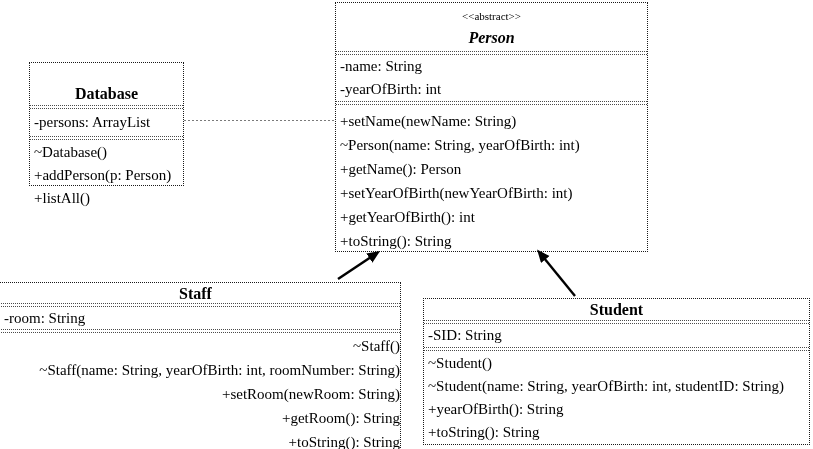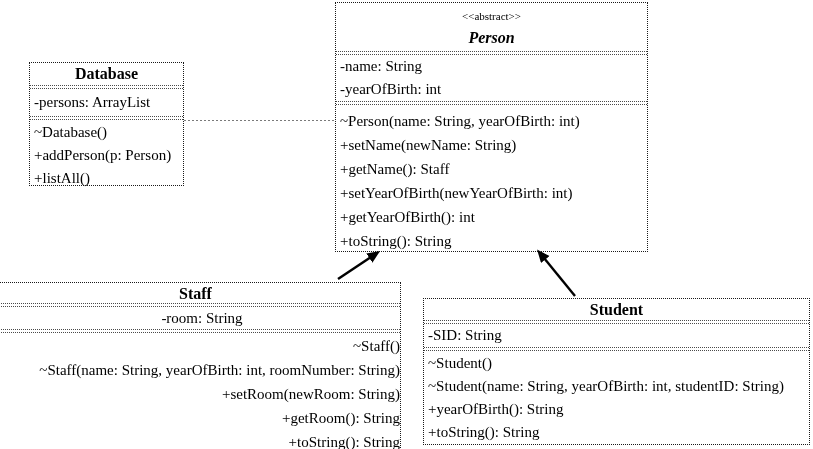--- a/index.html
+++ b/index.html
@@ -47,39 +47,39 @@
   .section {
     overflow: hidden;
     font-size: 15px;
   }
   .member {
     white-space: nowrap;
   }
 
   
   #box-database { left: 29px; top: 62px; width: 155px; height: 124px; }
-  #box-database .cb-header { line-height: 22px; height: 22px; }
+  #box-database .cb-header { line-height: 22px; height: 22px; margin-top: 20px; }
   #box-database .attrs { height: 26px; padding: 1px 0 0 4px; }
   #box-database .attrs .member { line-height: 24px; }
   #box-database .methods { padding: 1px 0 0 4px; }
   #box-database .methods .member { line-height: 23px; }
 
   
   #box-person { left: 335px; top: 2px; width: 313px; height: 250px; }
   #box-person .cb-header { height: 45px; padding-top: 3px; }
   #box-person .attrs { height: 46px; padding: 0 0 0 4px; }
   #box-person .attrs .member { line-height: 23px; }
   #box-person .methods { padding: 4px 0 0 4px; }
   #box-person .methods .member { line-height: 24px; }
 
   
   #box-staff { left: -10px; top: 282px; width: 411px; height: 190px; }
   #box-staff .cb-header { line-height: 20px; height: 20px; }
   #box-staff .attrs { height: 22px; padding: 0 0 0 13px; }
-  #box-staff .attrs .member { line-height: 22px; text-align: center; }
+  #box-staff .attrs .member { line-height: 22px; }
   #box-staff .methods { padding: 1px 0 0 13px; }
   #box-staff .methods .member { line-height: 24px; text-align: right; }
 
   
   #box-student { left: 423px; top: 298px; width: 387px; height: 147px; }
   #box-student .cb-header { line-height: 21px; height: 21px; }
   #box-student .attrs { height: 23px; padding: 0 0 0 4px; }
   #box-student .attrs .member { line-height: 22px; }
   #box-student .methods { padding: 1px 0 0 4px; }
   #box-student .methods .member { line-height: 23px; }
@@ -118,23 +118,23 @@
       <div class="stereotype">&lt;&lt;abstract&gt;&gt;</div>
       <div class="title-line title-italic">Person</div>
     </div>
     <div class="sep"></div>
     <div class="section attrs">
         <div class="member">-name: String</div>
         <div class="member">-yearOfBirth: int</div>
       </div>
     <div class="sep"></div>
     <div class="section methods">
+        <div class="member">+setName(newName: String)</div>
         <div class="member">~Person(name: String, yearOfBirth: int)</div>
-        <div class="member">+setName(newName: String)</div>
-        <div class="member">+getName(): Staff</div>
+        <div class="member">+getName(): Person</div>
         <div class="member">+setYearOfBirth(newYearOfBirth: int)</div>
         <div class="member">+getYearOfBirth(): int</div>
         <div class="member">+toString(): String</div>
       </div>
   </div>
 
   <div class="classbox" id="box-staff">
     <div class="cb-header">
       <div class="title-line">Staff</div>
     </div>

